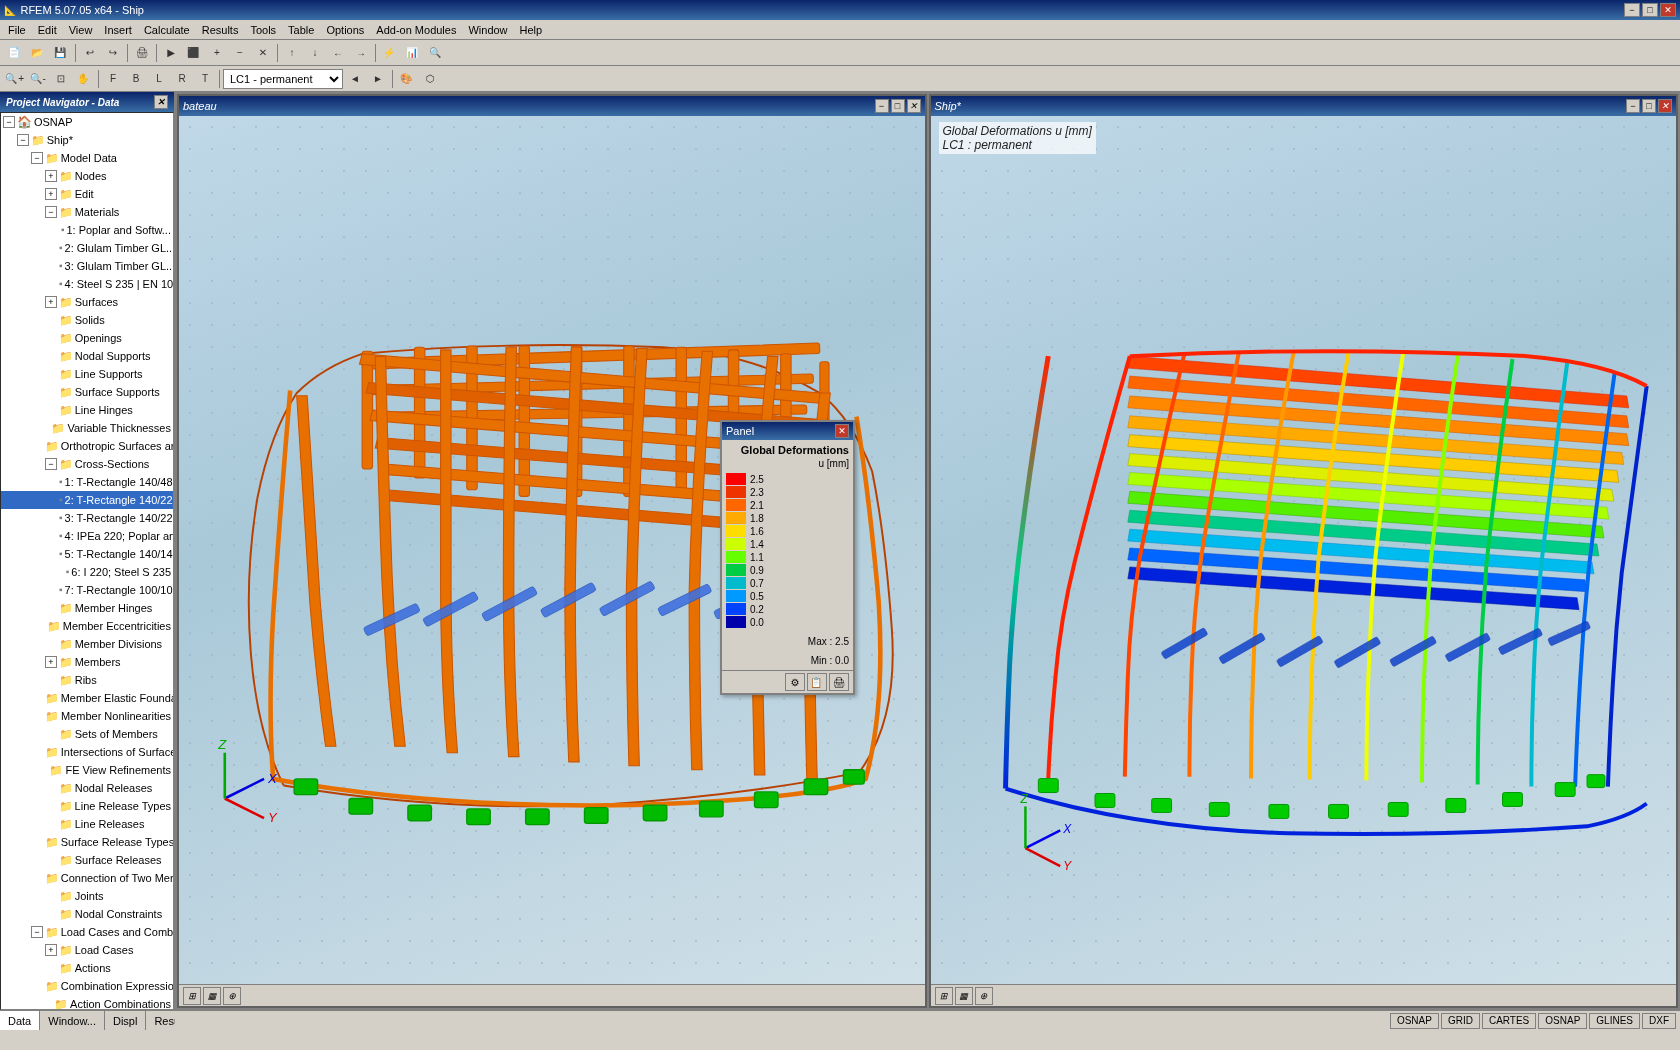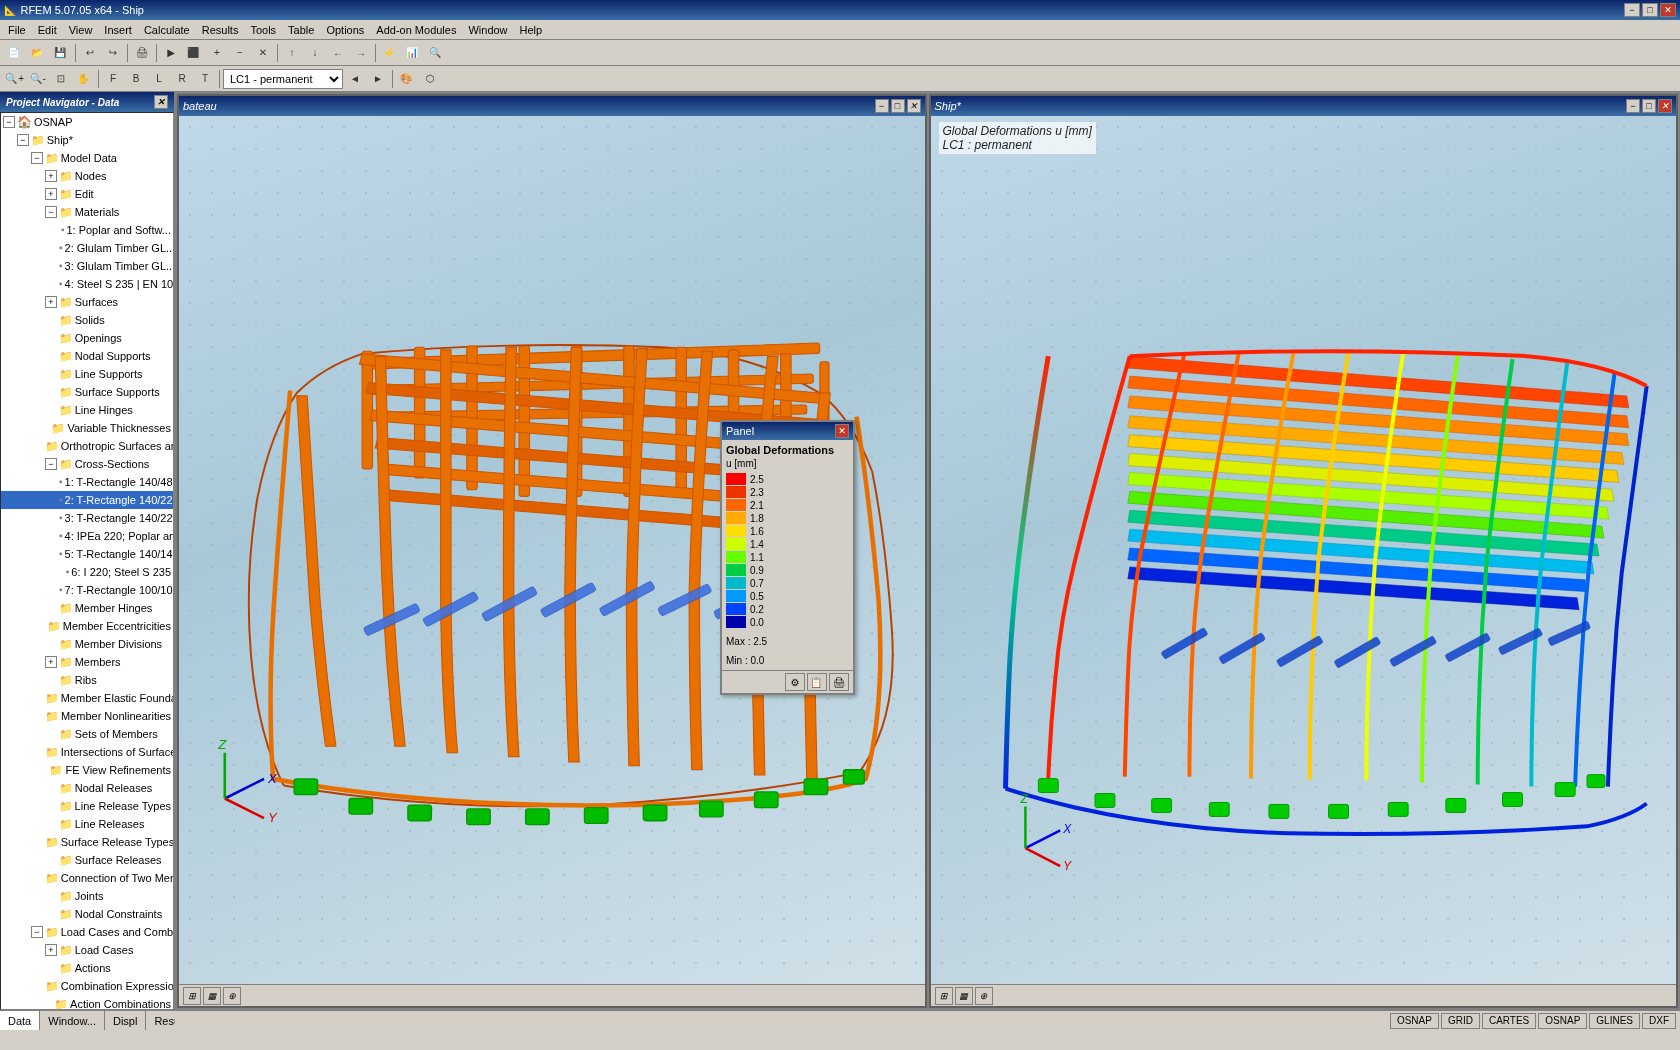--- a/index.html
+++ b/index.html
@@ -51,21 +51,21 @@
     .vp-btn { width: 14px; height: 14px; background: #d4d0c8; border: 1px solid #808080; font-size: 9px; display: flex; align-items: center; justify-content: center; cursor: pointer; color: black; }
 
     
     #status-bar { height: 20px; background: #d4d0c8; display: flex; align-items: center; justify-content: flex-end; gap: 2px; border-top: 1px solid #808080; padding: 0 4px; }
     .status-btn { padding: 1px 6px; background: #d4d0c8; border: 1px solid #808080; font-size: 10px; cursor: pointer; height: 16px; display: flex; align-items: center; }
     #status-text { flex: 1; font-size: 10px; padding-left: 4px; }
 
     
     #panel-window { position: absolute; top: 420px; left: 720px; width: 135px; background: #d4d0c8; border: 2px solid #808080; box-shadow: 2px 2px 4px rgba(0,0,0,0.3); z-index: 100; }
     #panel-titlebar { height: 18px; background: linear-gradient(to bottom, #0a246a, #3a6ea5); color: white; display: flex; align-items: center; justify-content: space-between; padding: 0 4px; font-size: 11px; }
-    #panel-content { padding: 4px; }
+    #panel-content { padding: 4px; text-align: right; }
     .legend-title { font-size: 11px; font-weight: bold; margin-bottom: 2px; }
     .legend-unit { font-size: 10px; margin-bottom: 4px; }
     .legend-bar { display: flex; margin-bottom: 1px; align-items: center; }
     .legend-color { width: 20px; height: 12px; flex-shrink: 0; }
     .legend-val { font-size: 10px; margin-left: 4px; }
     .legend-minmax { font-size: 10px; margin-top: 8px; }
     #panel-footer { display: flex; justify-content: flex-end; padding: 2px 4px; gap: 2px; border-top: 1px solid #808080; }
     .panel-footer-btn { width: 20px; height: 18px; background: #d4d0c8; border: 1px solid #808080; display: flex; align-items: center; justify-content: center; font-size: 10px; cursor: pointer; }
 
     

